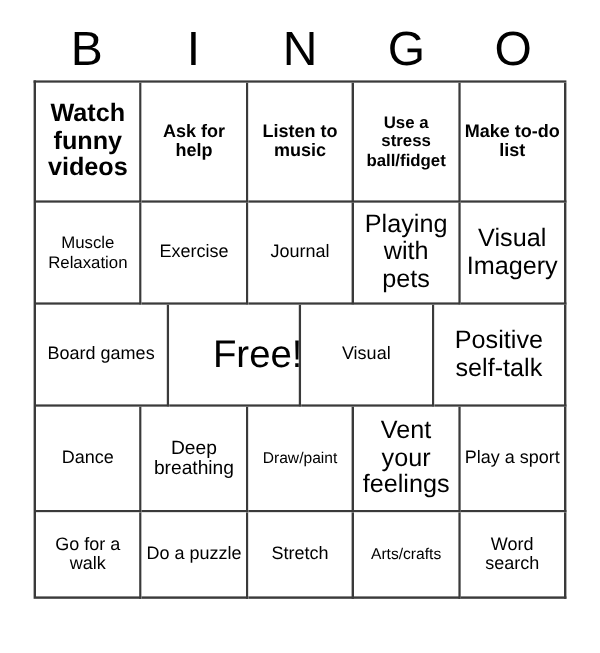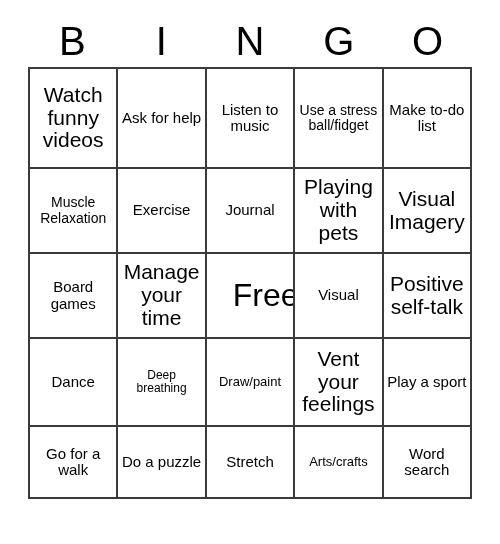--- a/index.html
+++ b/index.html
@@ -67,31 +67,31 @@
   }
   .cell-text {
     display: block;
     width: 100%;
     line-height: 1.09;
     color: #000000;
     word-wrap: break-word;
   }
 
   
-  .row-h1 { height: 100px; }
+  .row-h1 { height: 100px; font-weight: bold; }
   .row-h2 { height: 85px; }
   .row-h3 { height: 85px; }
   .row-h4 { height: 88px; }
   .row-h5 { height: 72px; }
 
   
   .fs-xl   { font-size: 32px; margin-left: 40px; }
   .fs-lg   { font-size: 15px; }
   .fs-md   { font-size: 21px; }
-  .fs-sm   { font-size: 12px; }
+  .fs-sm   { font-size: 16px; }
   .fs-xs   { font-size: 14px; text-align: center; }
   .fs-xxs  { font-size: 13px; }
 </style>
 </head>
 <body>
 
 <div id="card">
 
   <div id="header-row">
     <div class="header-letter">B</div>
@@ -137,23 +137,20 @@
       <div class="bingo-cell">
           <span class="cell-text fs-md">Visual Imagery</span>
         </div>
     </div>
 
     <div class="bingo-row row-h3">
       <div class="bingo-cell">
           <span class="cell-text fs-lg">Board games</span>
         </div>
       <div class="bingo-cell">
-          <span class="cell-text fs-md">Manage your time</span>
-        </div>
-      <div class="bingo-cell">
           <span class="cell-text fs-xl">Free!</span>
         </div>
       <div class="bingo-cell">
           <span class="cell-text fs-lg">Visual</span>
         </div>
       <div class="bingo-cell">
           <span class="cell-text fs-md">Positive self-talk</span>
         </div>
     </div>
 

